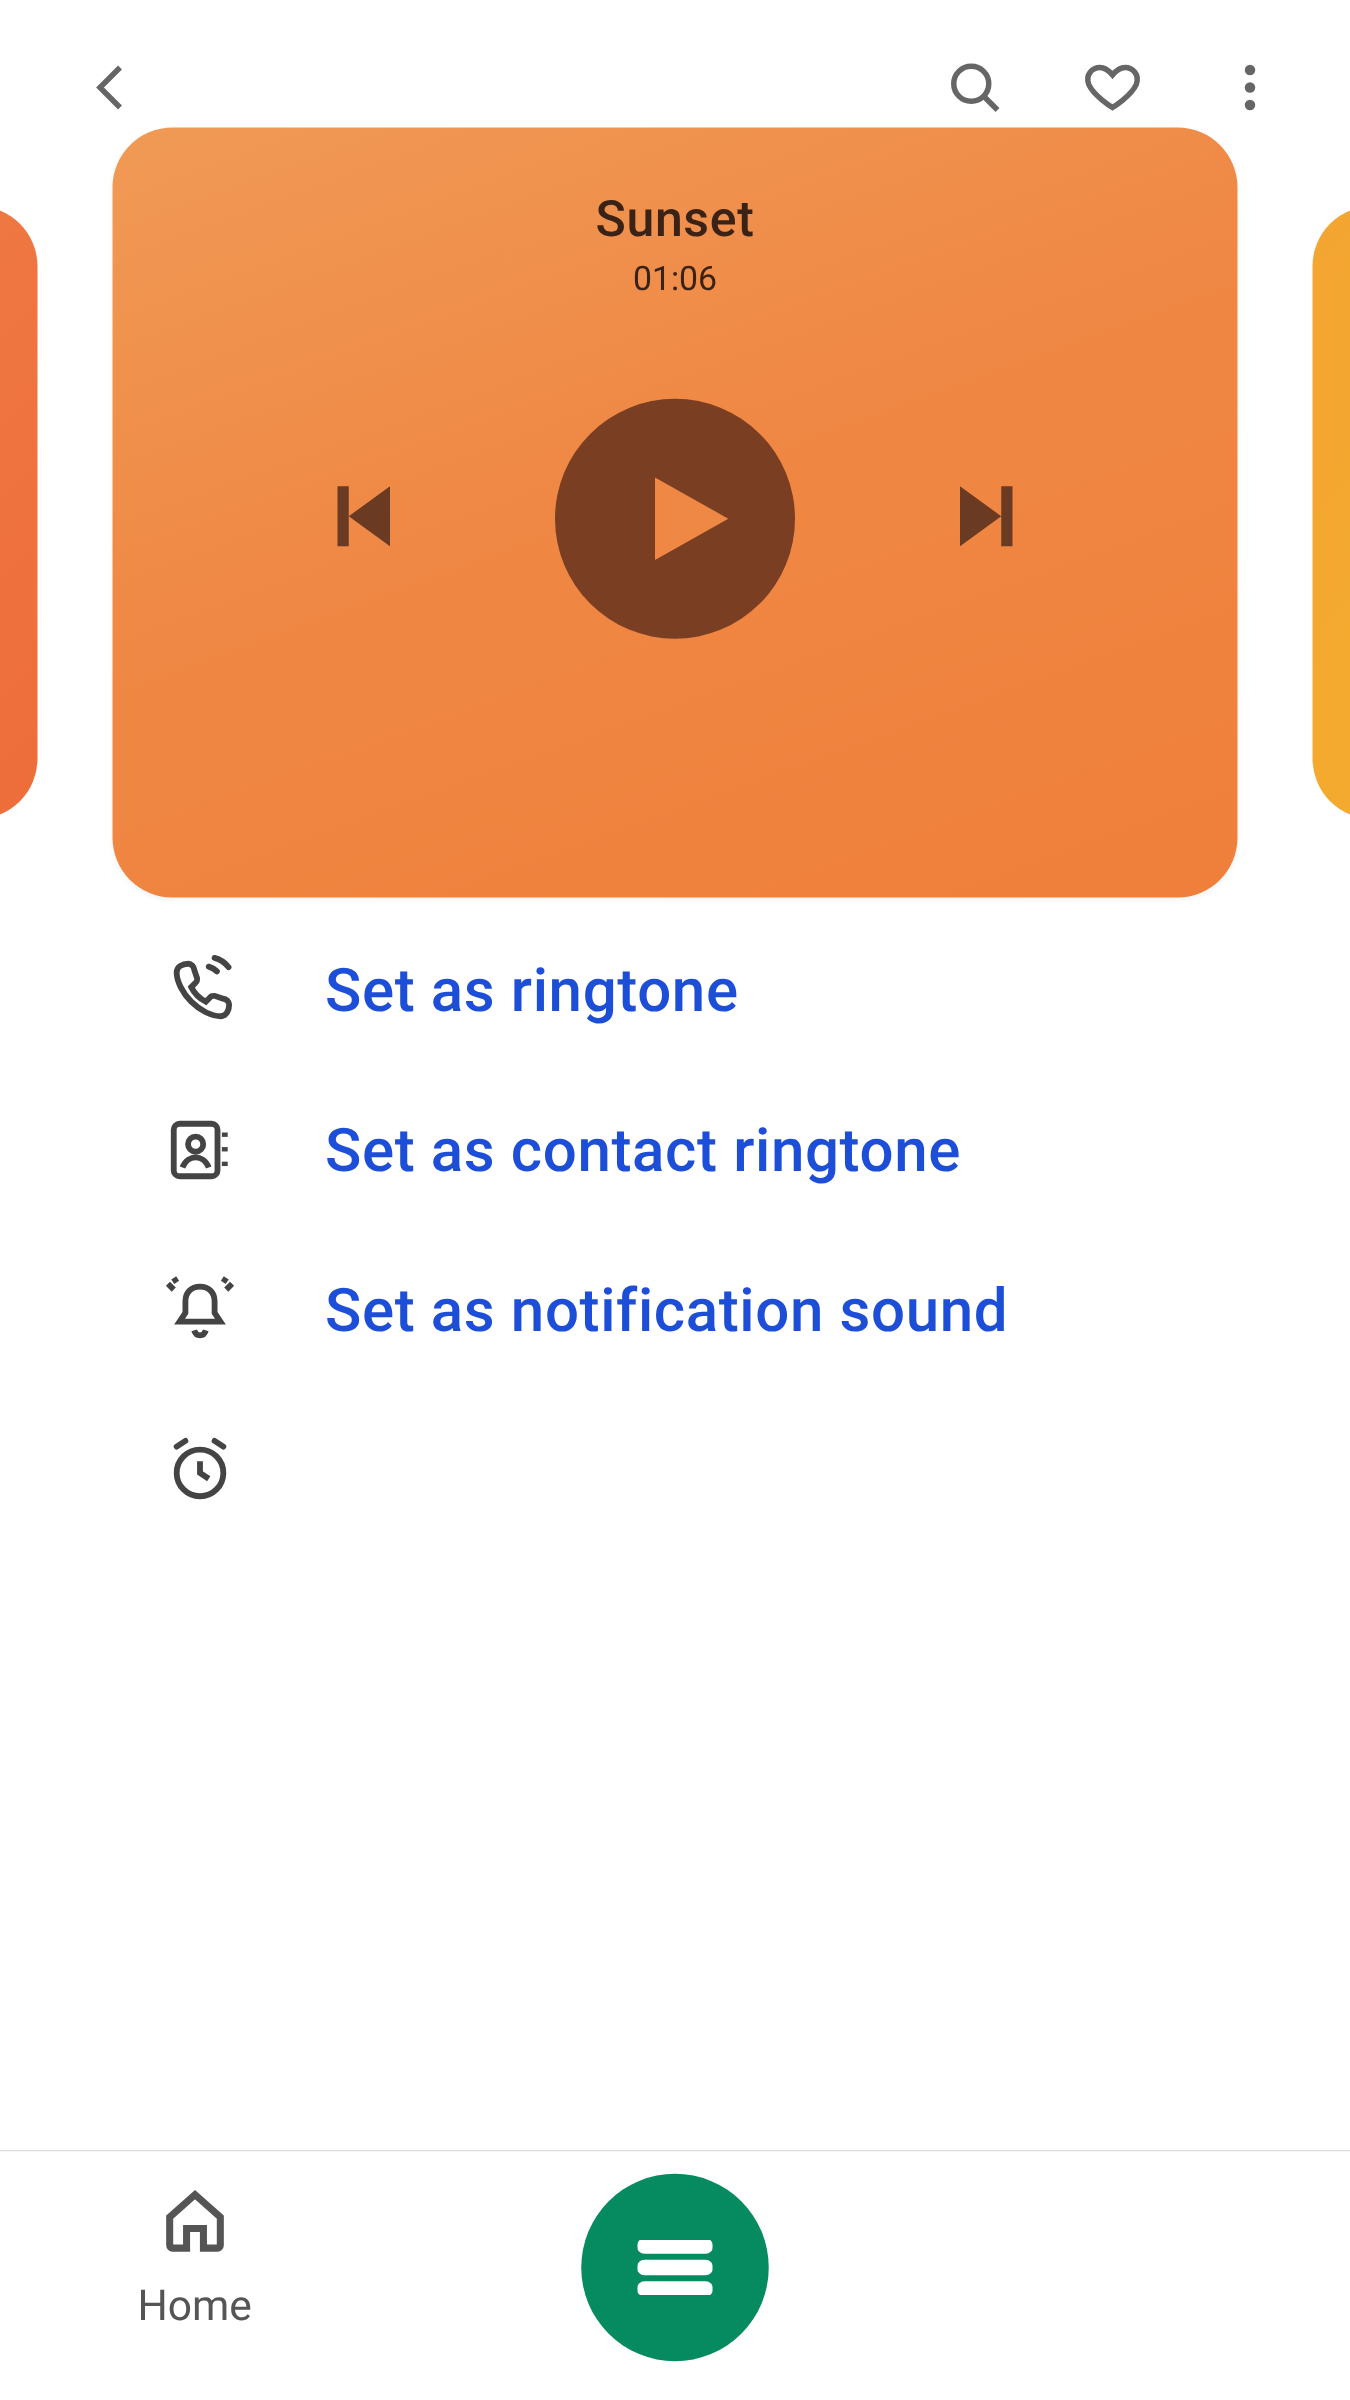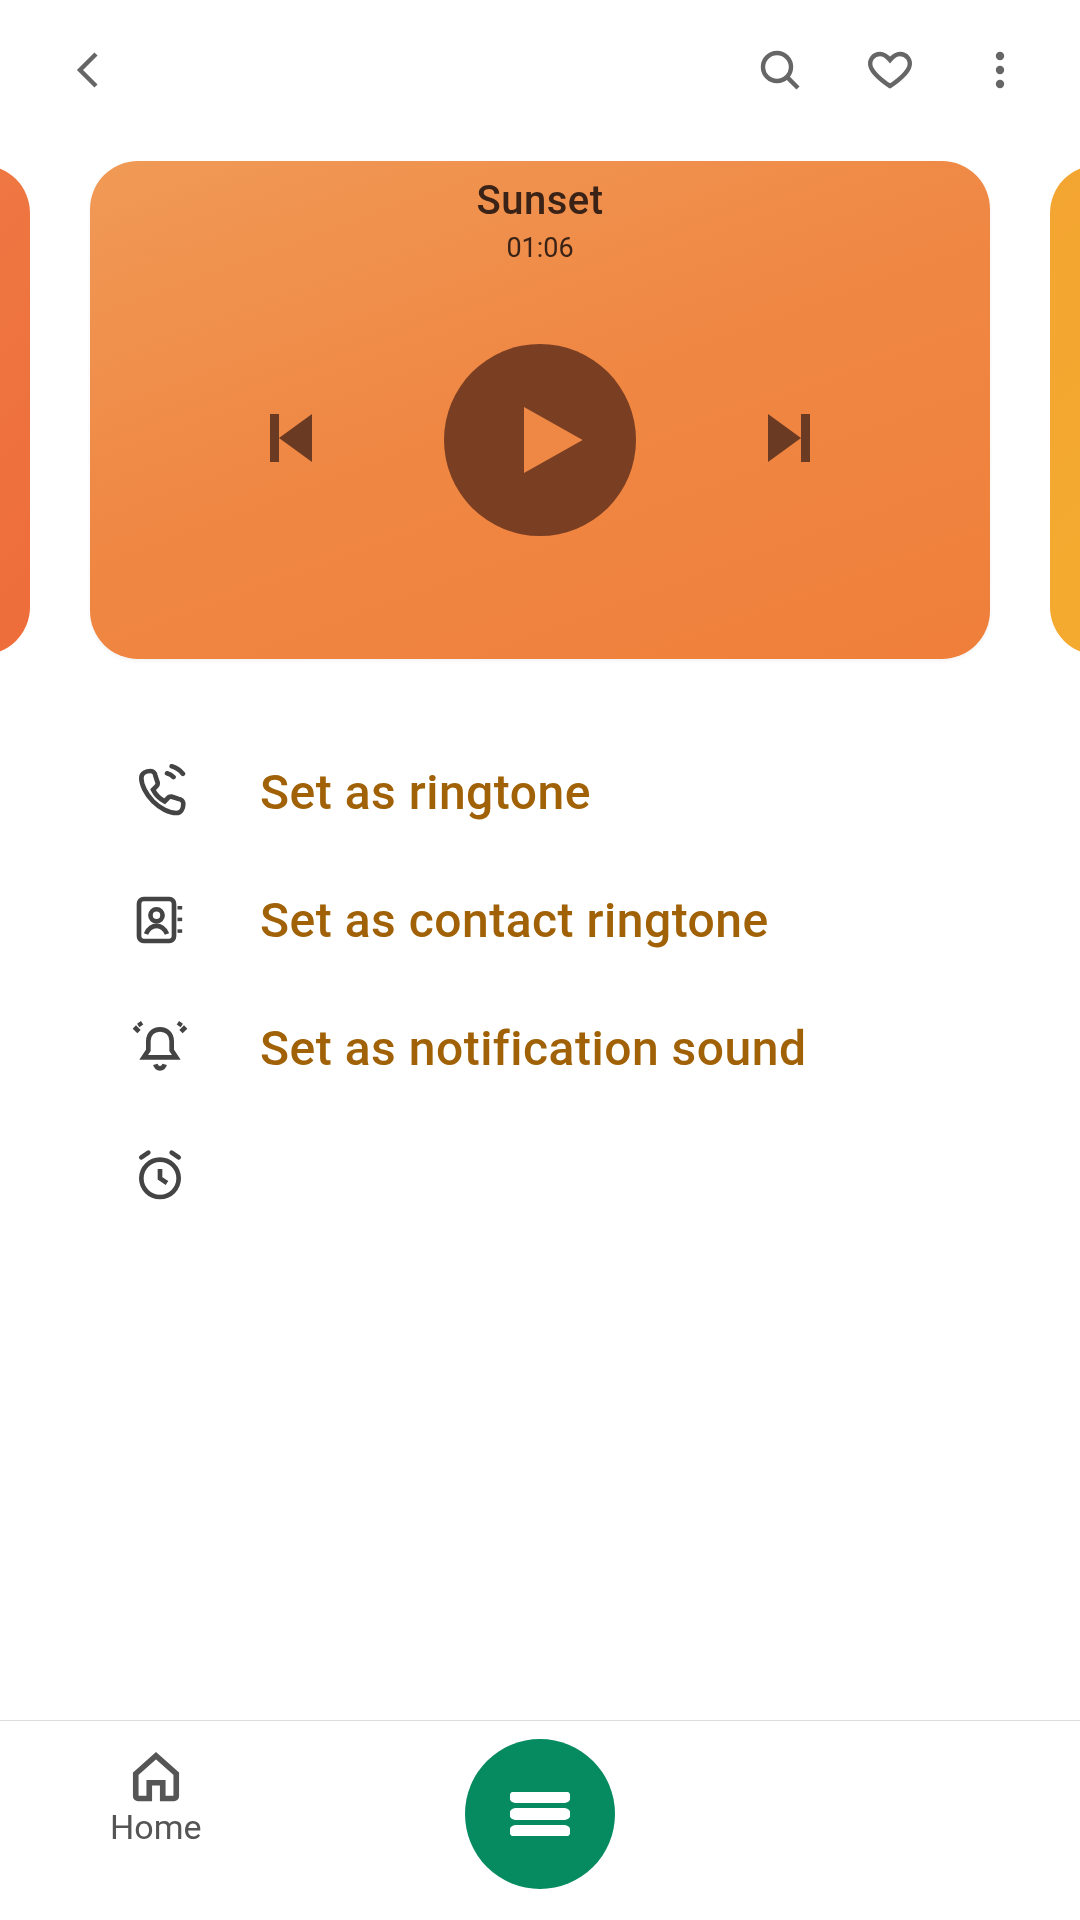--- a/index.html
+++ b/index.html
@@ -9,38 +9,38 @@
 .topbar { display:flex; align-items:center; justify-content:space-between; padding:40px 50px 20px 60px; }
 .topbar .right { display:flex; align-items:center; gap:50px; }
 .icon-btn { width:60px; height:60px; display:flex; align-items:center; justify-content:center; color:#555; }
 .icon-btn svg { width:48px; height:48px; stroke:#666; fill:none; stroke-width:2.2; }
 
 
 .cards-row { position:relative; width:100%; height:500px; margin-top:40px; display:flex; align-items:center; justify-content:center; }
 .side-card { position:absolute; width:900px; height:490px; border-radius:48px; }
 .side-left { left:-870px; background:linear-gradient(135deg,#f08850,#ee6d3a); }
 .side-right { right:-870px; background:linear-gradient(135deg,#f3a531,#f6b32a); }
-.player-card { width:900px; height:498px; border-radius:48px; background:linear-gradient(160deg,#f09a56 0%,#ef8844 45%,#ef7f3a 100%); box-shadow:0 2px 4px rgba(0,0,0,.05); display:flex; flex-direction:column; align-items:center; padding-top:16px; color:#3a2316; }
+.player-card { width:900px; height:616px; border-radius:48px; background:linear-gradient(160deg,#f09a56 0%,#ef8844 45%,#ef7f3a 100%); box-shadow:0 2px 4px rgba(0,0,0,.05); display:flex; flex-direction:column; align-items:center; padding-top:50px; color:#3a2316; }
 .track-title { font-size:40px; font-weight:500; letter-spacing:.5px; }
 .track-time { font-size:27px; font-weight:400; margin-top:8px; }
 .controls { margin-top:80px; display:flex; align-items:center; gap:120px; }
 .ctrl-btn svg { width:72px; height:88px; fill:#6b3a22; }
 .play-btn { width:192px; height:192px; border-radius:50%; background:#7a3f23; display:flex; align-items:center; justify-content:center; }
 .play-btn svg { width:88px; height:88px; fill:#ef8844; margin-left:12px; }
 
 
 .options { margin-top:68px; padding:0 120px 0 130px; }
 .option-row { display:flex; align-items:center; gap:70px; padding:34px 0; }
 .option-row .opt-icon { width:60px; height:60px; display:flex; align-items:center; justify-content:center; }
 .option-row .opt-icon svg { width:56px; height:56px; stroke:#444; fill:none; stroke-width:2; }
-.option-row .label { font-size:48px; font-weight:500; color:#a16207; letter-spacing:.5px; }
+.option-row .label { font-size:48px; font-weight:500; color:#1d4ed8; letter-spacing:.5px; }
 
 
 .bottom { position:absolute; bottom:0; left:0; right:0; height:200px; border-top:1.5px solid #ddd; }
-.home-tab { position:absolute; left:110px; top:28px; display:flex; flex-direction:column; align-items:center; gap:4px; color:#555; }
+.home-tab { position:absolute; left:110px; top:28px; display:flex; flex-direction:column; align-items:center; gap:22px; color:#555; }
 .home-tab svg { width:54px; height:54px; stroke:#555; fill:none; stroke-width:2.5; }
 .home-tab .lbl { font-size:34px; }
 .fab { position:absolute; left:50%; transform:translateX(-50%); top:18px; width:150px; height:150px; border-radius:50%; background:#068a5f; display:flex; align-items:center; justify-content:center; }
 .fab svg { width:60px; height:44px; stroke:#fff; stroke-width:5; stroke-linecap:round; }
 </style>
 </head>
 <body>
 
 <div class="topbar">
   <div class="icon-btn">

